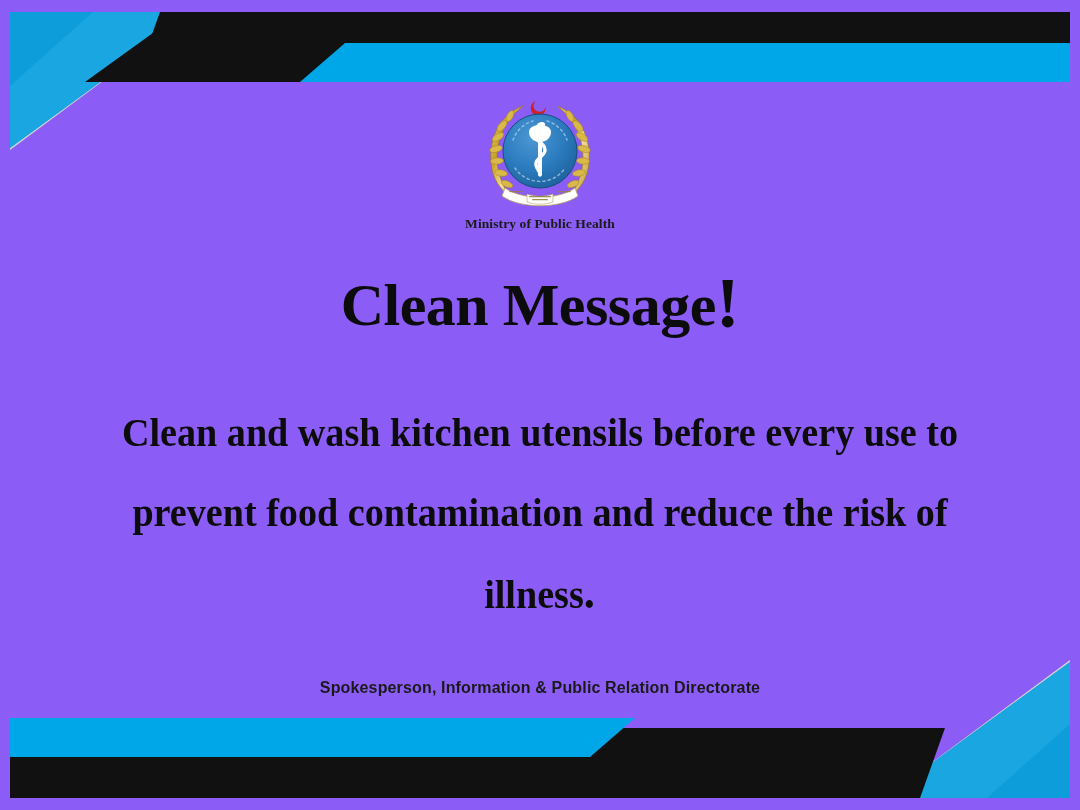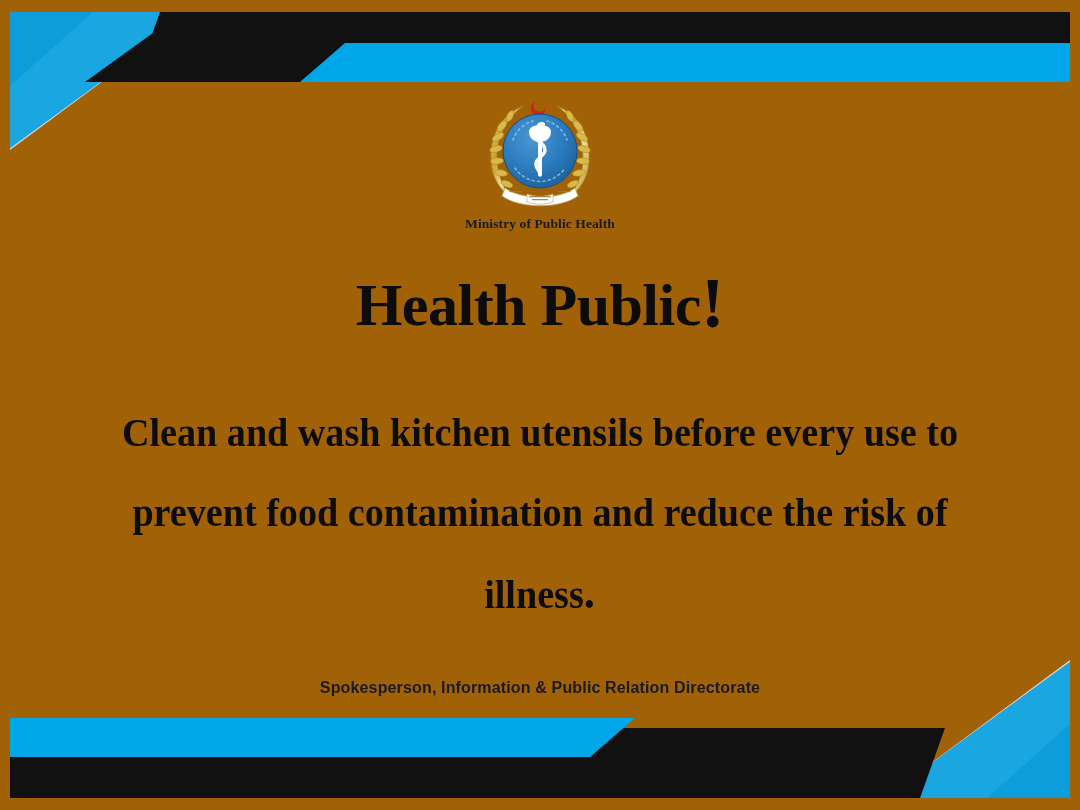--- a/index.html
+++ b/index.html
@@ -4,21 +4,21 @@
 <style>
   html, body {
     margin: 0;
     padding: 0;
     background: #ffffff;
   }
   #poster {
     position: relative;
     width: 1080px;
     height: 810px;
-    background: #a16207;
+    background: #8b5cf6;
     overflow: hidden;
     font-family: "Liberation Serif", serif;
   }
 
   
   .deco {
     position: absolute;
     left: 0;
     top: 0;
     width: 1080px;
@@ -217,21 +217,21 @@
           <rect x="34" y="99" width="14" height="1.2" rx="0.6"></rect>
           <rect x="82" y="99" width="14" height="1.2" rx="0.6"></rect>
         </g>
       </g>
     </svg>
 
     <div class="emblem-caption">Ministry of Public Health</div>
   </div>
 
   <div class="headline">
-    <span>Health Public</span><span class="bang">!</span>
+    <span>Clean Message</span><span class="bang">!</span>
   </div>
 
   <div class="message">
     <span class="line">Clean and wash kitchen utensils before every use to</span>
     <span class="line">prevent food contamination and reduce the risk of</span>
     <span class="line"><span>illness</span><span class="period">.</span></span>
   </div>
 
   <div class="footer">Spokesperson, Information &amp; Public Relation Directorate</div>
 

